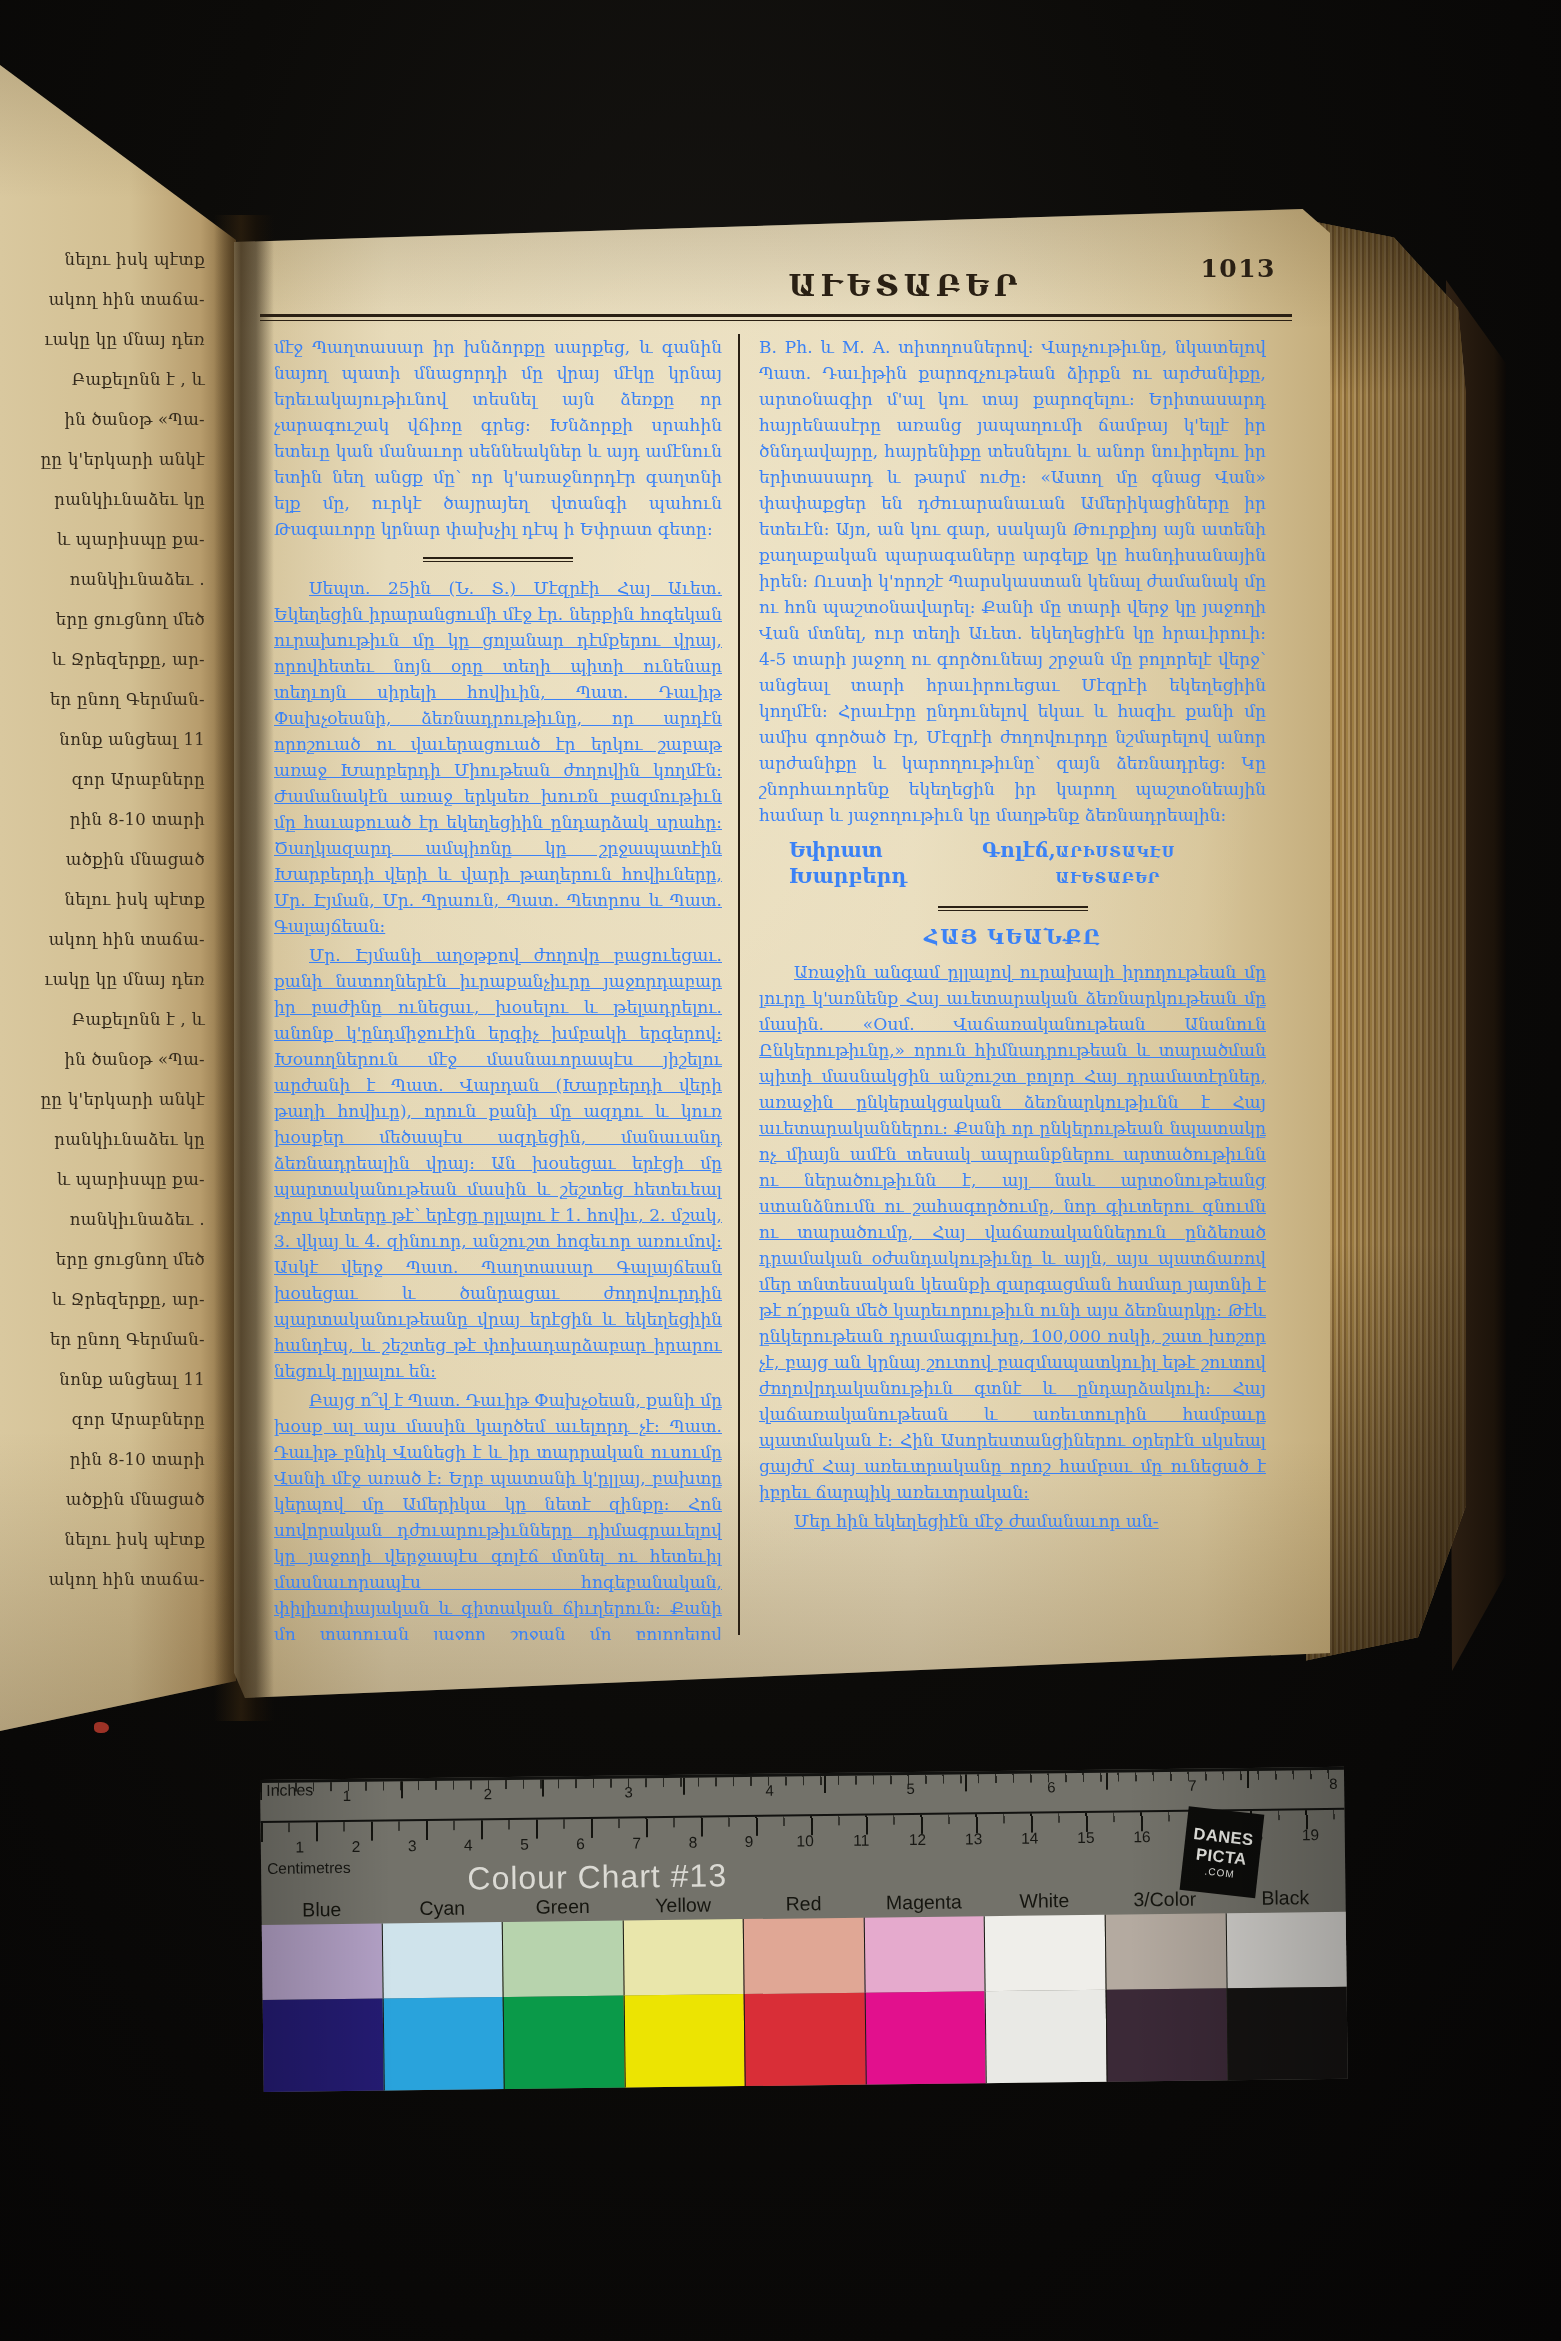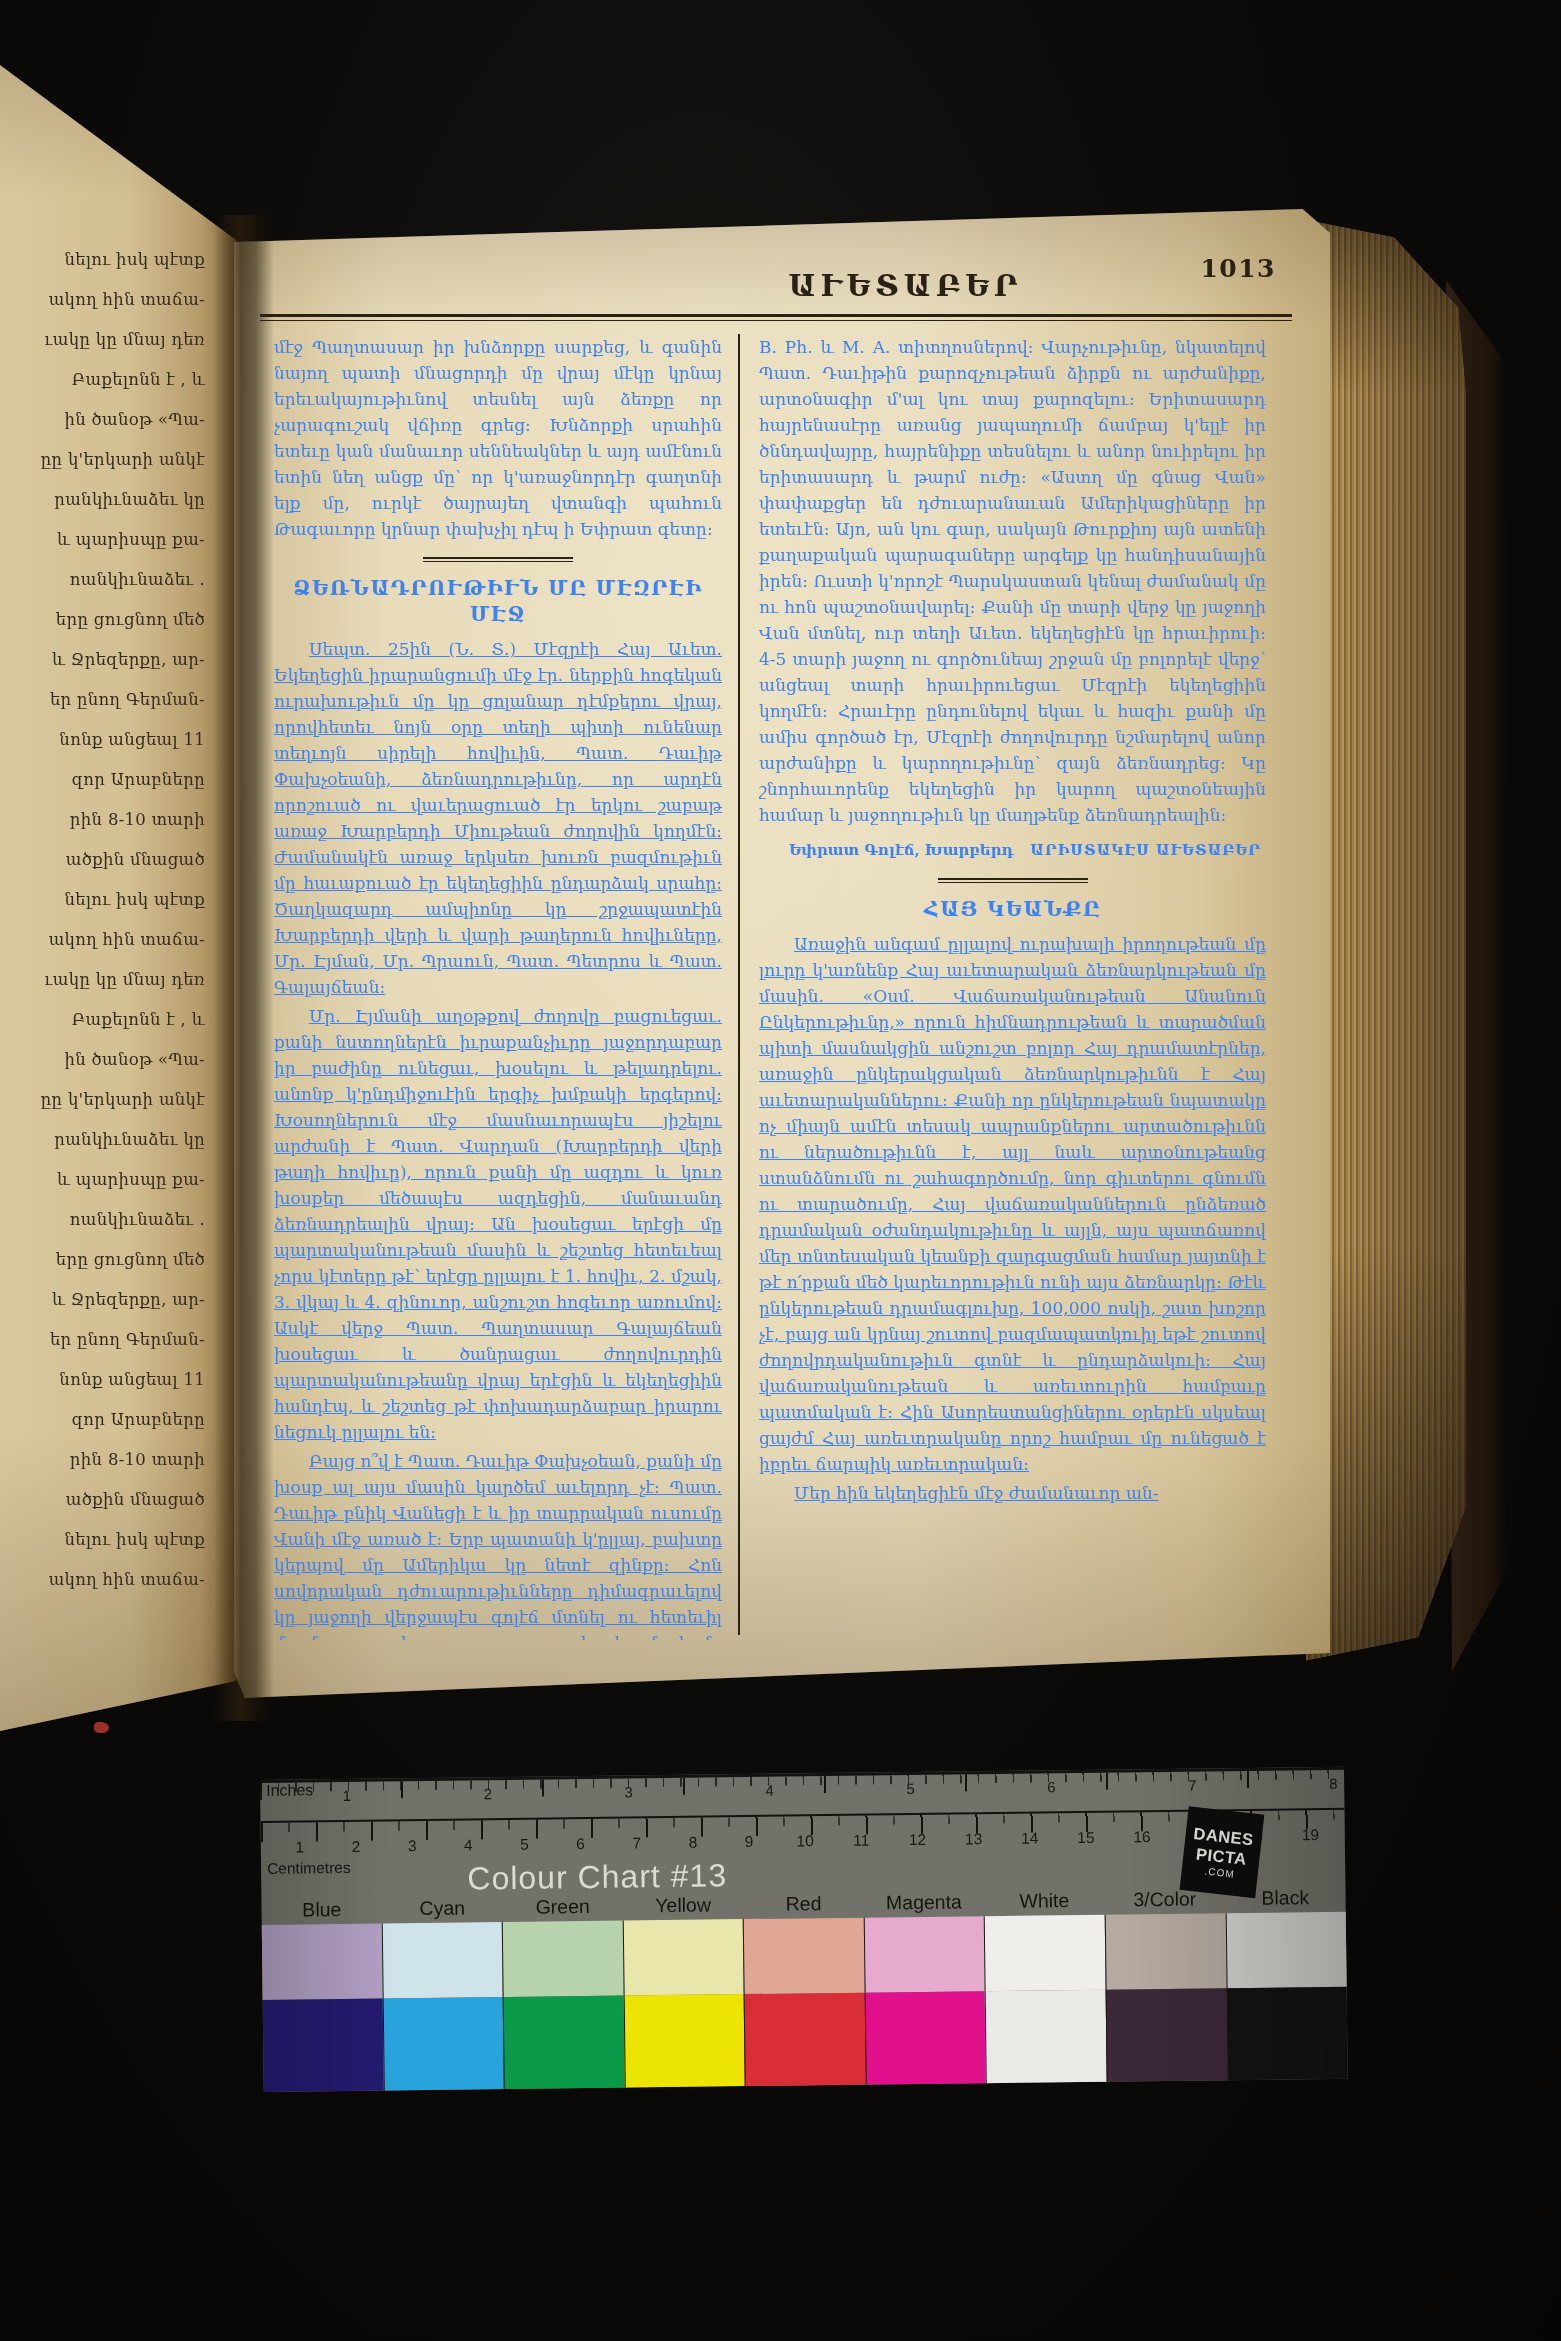--- a/index.html
+++ b/index.html
@@ -50,21 +50,21 @@
   .col-left{left:274px;width:448px;}
   .col-right{left:759px;width:507px;}
   .col-divider{position:absolute;left:738px;top:334px;width:2px;height:1301px;background:#2a2014;z-index:6;}
   .para{margin:0 0 3px 0;}
   .para.ind{text-indent:35px;text-decoration:underline;}
   .sec-h{margin:13px 0 9px 0;text-align:center;font-size:20px;font-weight:bold;
     letter-spacing:1.5px;text-indent:0;}
   .sec-div{width:150px;height:2px;margin:15px auto 13px auto;
     border-top:2.5px solid #2a2014;border-bottom:1px solid #2a2014;}
   .byline{display:flex;justify-content:space-between;align-items:baseline;margin:9px 5px 2px 30px;}
-  .byline .place{font-weight:bold;font-size:15px;}
+  .byline .place{font-weight:bold;font-size:20px;}
   .byline .auth{font-weight:bold;font-size:14.5px;letter-spacing:1px;}
   
   .chart-card{position:absolute;left:260px;top:1780px;width:1084px;height:312px;
     background:#73726a;transform:rotate(-0.7deg);transform-origin:top left;z-index:8;
     font-family:"Liberation Sans", sans-serif;color:#171713;}
   .ruler-line1{position:absolute;left:0;top:0;width:100%;height:2.5px;background:#121210;}
   .inch-ticks{position:absolute;left:0;top:2.5px;width:100%;height:17px;
     background:
       repeating-linear-gradient(90deg,rgba(14,14,10,.95) 0 2px,transparent 2px 141px),
       repeating-linear-gradient(90deg,rgba(14,14,10,.75) 0 1.5px,transparent 1.5px 17.5px);
@@ -152,21 +152,20 @@
 
 <div class="pg-header">
   <div class="pg-title">ԱՒԵՏԱԲԵՐ</div>
   <div class="pg-num">1013</div>
 </div>
 <div class="head-rule"></div>
 
 <div class="col col-left">
     <p class="para">մէջ Պաղտասար իր խնձորքը սարքեց, և գանին նայող պատի մնացորդի մը վրայ մէկը կրնայ երեւակայութիւնով տեսնել այն ձեռքը որ չարագուշակ վճիռը գրեց։ Խնձորքի սրահին ետեւը կան մանաւոր սեննեակներ և այդ ամէնուն ետին նեղ անցք մը՝ որ կ'առաջնորդէր գաղտնի ելք մը, ուրկէ ծայրայեղ վտանգի պահուն Թագաւորը կրնար փախչիլ դէպ ի Եփրատ գետը։</p>
     <div class="sec-div"></div>
-    <h2 class="sec-h">ՁԵՌՆԱԴՐՈՒԹԻՒՆ ՄԸ ՄԷԶՐԷԻ ՄԷՋ</h2>
     <p class="para ind">Սեպտ. 25ին (Ն. Տ.) Մէզրէի Հայ Աւետ. Եկեղեցին իրարանցումի մէջ էր. ներքին հոգեկան ուրախութիւն մը կը ցոլանար դէմքերու վրայ, որովհետեւ նոյն օրը տեղի պիտի ունենար տեղւոյն սիրելի հովիւին, Պատ. Դաւիթ Փախչօեանի, ձեռնադրութիւնը, որ արդէն որոշուած ու վաւերացուած էր երկու շաբաթ առաջ Խարբերդի Միութեան ժողովին կողմէն։ Ժամանակէն առաջ երկսեռ խուռն բազմութիւն մը հաւաքուած էր եկեղեցիին ընդարձակ սրահը։ Ծաղկազարդ ամպիոնը կը շրջապատէին Խարբերդի վերի և վարի թաղերուն հովիւները, Մր. Էյման, Մր. Պրաուն, Պատ. Պետրոս և Պատ. Գալայճեան։</p>
     <p class="para ind">Մր. Էյմանի աղօթքով ժողովը բացուեցաւ. քանի նստողներէն իւրաքանչիւրը յաջորդաբար իր բաժինը ունեցաւ, խօսելու և թելադրելու. անոնք կ'ընդմիջուէին երգիչ խմբակի երգերով։ Խօսողներուն մէջ մասնաւորապէս յիշելու արժանի է Պատ. Վարդան (Խարբերդի վերի թաղի հովիւը), որուն քանի մը ազդու և կուռ խօսքեր մեծապէս ազդեցին, մանաւանդ ձեռնադրեալին վրայ։ Ան խօսեցաւ երէցի մը պարտականութեան մասին և շեշտեց հետեւեալ չորս կէտերը թէ՝ երէցը ըլլալու է 1. հովիւ, 2. մշակ, 3. վկայ և 4. զինուոր, անշուշտ հոգեւոր առումով։ Ասկէ վերջ Պատ. Պաղտասար Գալայճեան խօսեցաւ և ծանրացաւ ժողովուրդին պարտականութեանը վրայ երէցին և եկեղեցիին հանդէպ, և շեշտեց թէ փոխադարձաբար իրարու նեցուկ ըլլալու են։</p>
     <p class="para ind">Բայց ո՞վ է Պատ. Դաւիթ Փախչօեան, քանի մը խօսք ալ այս մասին կարծեմ աւելորդ չէ։ Պատ. Դաւիթ բնիկ Վանեցի է և իր տարրական ուսումը Վանի մէջ առած է։ Երբ պատանի կ'ըլլայ, բախտը կերպով մը Ամերիկա կը նետէ զինքը։ Հոն սովորական դժուարութիւնները դիմագրաւելով կը յաջողի վերջապէս գոլէճ մտնել ու հետեւիլ մասնաւորապէս հոգեբանական, փիլիսոփայական և գիտական ճիւղերուն։ Քանի մը տարուան յաջող շրջան մը բոլորելով կ'աւարտէ պսակաւորուած</p>
   </div>
 <div class="col-divider"></div>
 <div class="col col-right">
     <p class="para">B. Ph. և M. A. տիտղոսներով։ Վարչութիւնը, նկատելով Պատ. Դաւիթին քարոզչութեան ձիրքն ու արժանիքը, արտօնագիր մ'ալ կու տայ քարոզելու։ Երիտասարդ հայրենասէրը առանց յապաղումի ճամբայ կ'ելլէ իր ծննդավայրը, հայրենիքը տեսնելու և անոր նուիրելու իր երիտասարդ և թարմ ուժը։ «Աստղ մը գնաց Վան» փափաքցեր են դժուարանաւան Ամերիկացիները իր ետեւէն։ Այո, ան կու գար, սակայն Թուրքիոյ այն ատենի քաղաքական պարագաները արգելք կը հանդիսանային իրեն։ Ուստի կ'որոշէ Պարսկաստան կենալ ժամանակ մը ու հոն պաշտօնավարել։ Քանի մը տարի վերջ կը յաջողի Վան մտնել, ուր տեղի Աւետ. եկեղեցիէն կը հրաւիրուի։ 4-5 տարի յաջող ու գործունեայ շրջան մը բոլորելէ վերջ՝ անցեալ տարի հրաւիրուեցաւ Մէզրէի եկեղեցիին կողմէն։ Հրաւէրը ընդունելով եկաւ և հազիւ քանի մը ամիս գործած էր, Մէզրէի ժողովուրդը նշմարելով անոր արժանիքը և կարողութիւնը՝ զայն ձեռնադրեց։ Կը շնորհաւորենք եկեղեցին իր կարող պաշտօնեային համար և յաջողութիւն կը մաղթենք ձեռնադրեալին։</p>
     <div class="byline">
       <span class="place">Եփրատ Գոլէճ, Խարբերդ</span>
       <span class="auth">ԱՐԻՍՏԱԿԷՍ ԱՒԵՏԱԲԵՐ</span>

